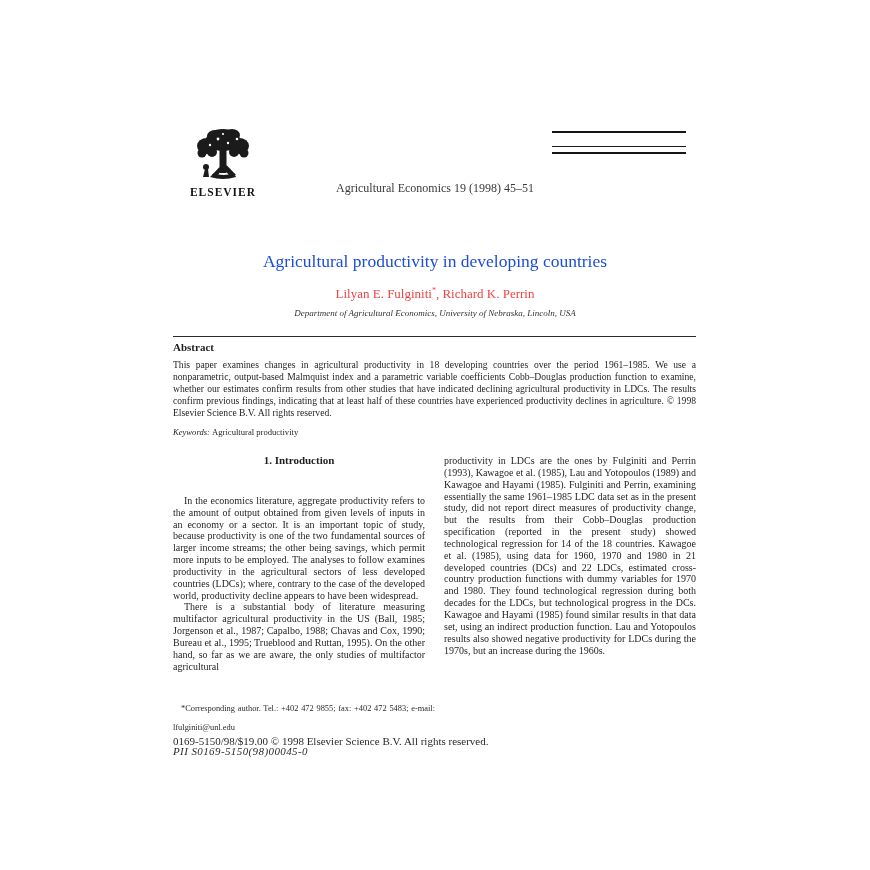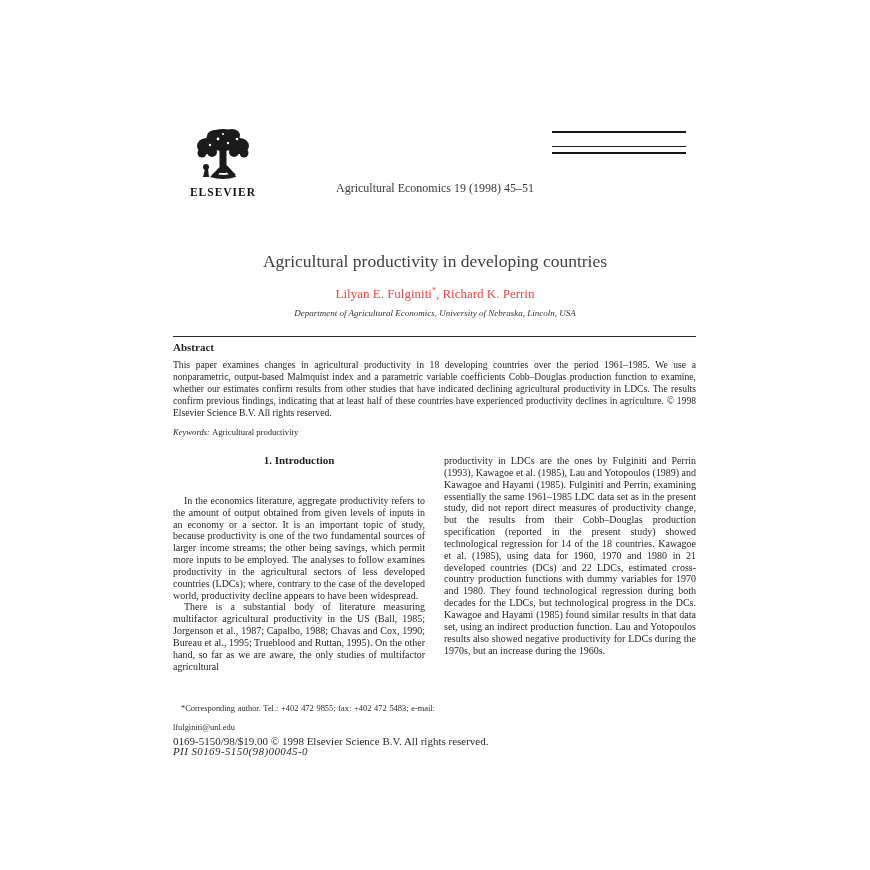--- a/index.html
+++ b/index.html
@@ -12,21 +12,21 @@
   .abs{position:absolute;}
   
   .logo-wrap{left:185px;top:127px;width:76px;text-align:center;}
   .logo-name{font-weight:bold;font-size:11.5px;letter-spacing:1px;margin-top:1px;color:#141414;}
   .citation{left:174px;top:181px;width:522px;text-align:center;font-size:12px;color:#3a3a3a;}
   .flag{left:552px;top:131px;width:134px;text-align:center;color:#101010;}
   .flag-rule-top{border-top:2.5px solid #151515;width:134px;}
   .flag-title{font-weight:bold;font-size:12.5px;line-height:13.5px;letter-spacing:0.4px;margin-top:17px;}
   .flag-rule-bot{margin-top:13px;height:5px;border-top:1.2px solid #1a1a1a;border-bottom:2.5px solid #151515;}
   
-  .title{left:174px;top:251px;width:522px;text-align:center;font-size:17.5px;color:#404040;}
+  .title{left:174px;top:251px;width:522px;text-align:center;font-size:17.5px;color:#1d4ed8;}
   .authors{left:174px;top:286px;width:522px;text-align:center;font-size:13px;color:#ef4444;}
   .authors sup{font-size:8px;}
   .affiliation{left:174px;top:308px;width:522px;text-align:center;font-size:9px;font-style:italic;color:#333;}
   
   .abstract-rule{left:173px;top:336px;width:523px;border-top:1.3px solid #2a2a2a;}
   .abstract-head{left:173px;top:341px;width:522px;font-weight:bold;font-size:11px;}
   .abstract-body{left:173px;top:359px;width:523px;font-size:9.6px;line-height:11.9px;text-align:justify;}
   .keywords{left:173px;top:427px;width:523px;font-size:8.6px;}
   .keywords .kw-label{font-style:italic;}
   

